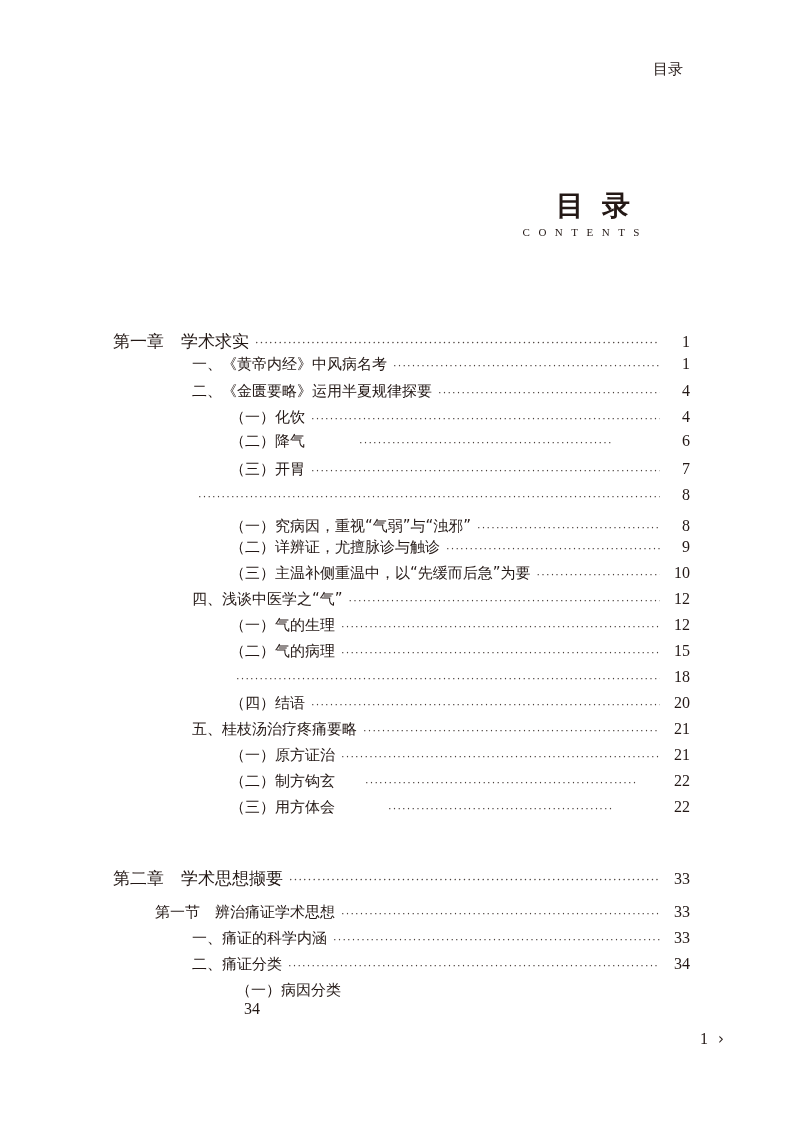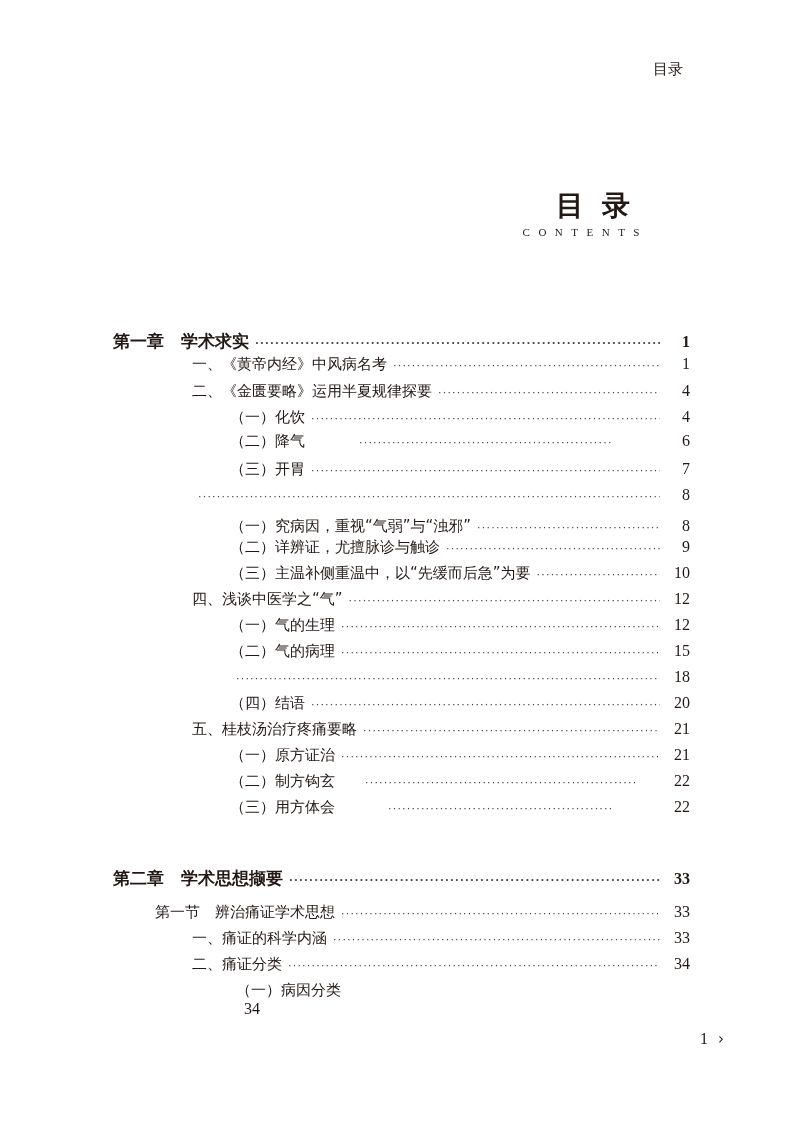--- a/index.html
+++ b/index.html
@@ -5,21 +5,21 @@
     html, body { margin: 0; padding: 0; background: #ffffff; }
     body { width: 800px; height: 1129px; position: relative; overflow: hidden; color: #231815; font-family: "DejaVu Serif", "Liberation Serif", serif; }
     .running-header { position: absolute; top: 60px; left: 653px; font-size: 15px; font-family: "DejaVu Sans", sans-serif; }
     .title { position: absolute; top: 187px; right: 152px; font-size: 28px; font-weight: bold; letter-spacing: 18px; }
     .subtitle { position: absolute; top: 226px; right: 152px; font-size: 11px; letter-spacing: 8.5px; font-family: "Liberation Serif", serif; }
     .toc { position: absolute; top: 0; left: 0; width: 800px; }
     .row { position: absolute; display: flex; align-items: baseline; height: 24px; font-size: 15px; font-family: "DejaVu Sans", sans-serif; }
     .row .label { white-space: nowrap; }
     .row .dots { flex: 1; overflow: hidden; white-space: nowrap; margin: 0 6px; letter-spacing: 1.2px; color: #4a403c; font-size: 11px; }
     .row .page { width: 24px; text-align: right; font-family: "Liberation Serif", serif; font-size: 16px; }
-    .row.chapter { font-size: 17px; font-weight: bold; font-family: "DejaVu Serif", serif; }
+    .row.chapter { font-size: 17px; font-weight: normal; font-family: "DejaVu Serif", serif; }
     .row.section { font-size: 15px; font-family: "DejaVu Sans", sans-serif; }
     .folio { position: absolute; top: 1030px; left: 700px; font-size: 16px; font-family: "Liberation Serif", serif; }
     .folio .arrow { margin-left: 10px; font-family: "DejaVu Sans", sans-serif; font-size: 15px; }
   </style>
 </head>
 <body>
 
 <div class="running-header">目录</div>
 <div class="title">目录</div>
 <div class="subtitle">CONTENTS</div>

